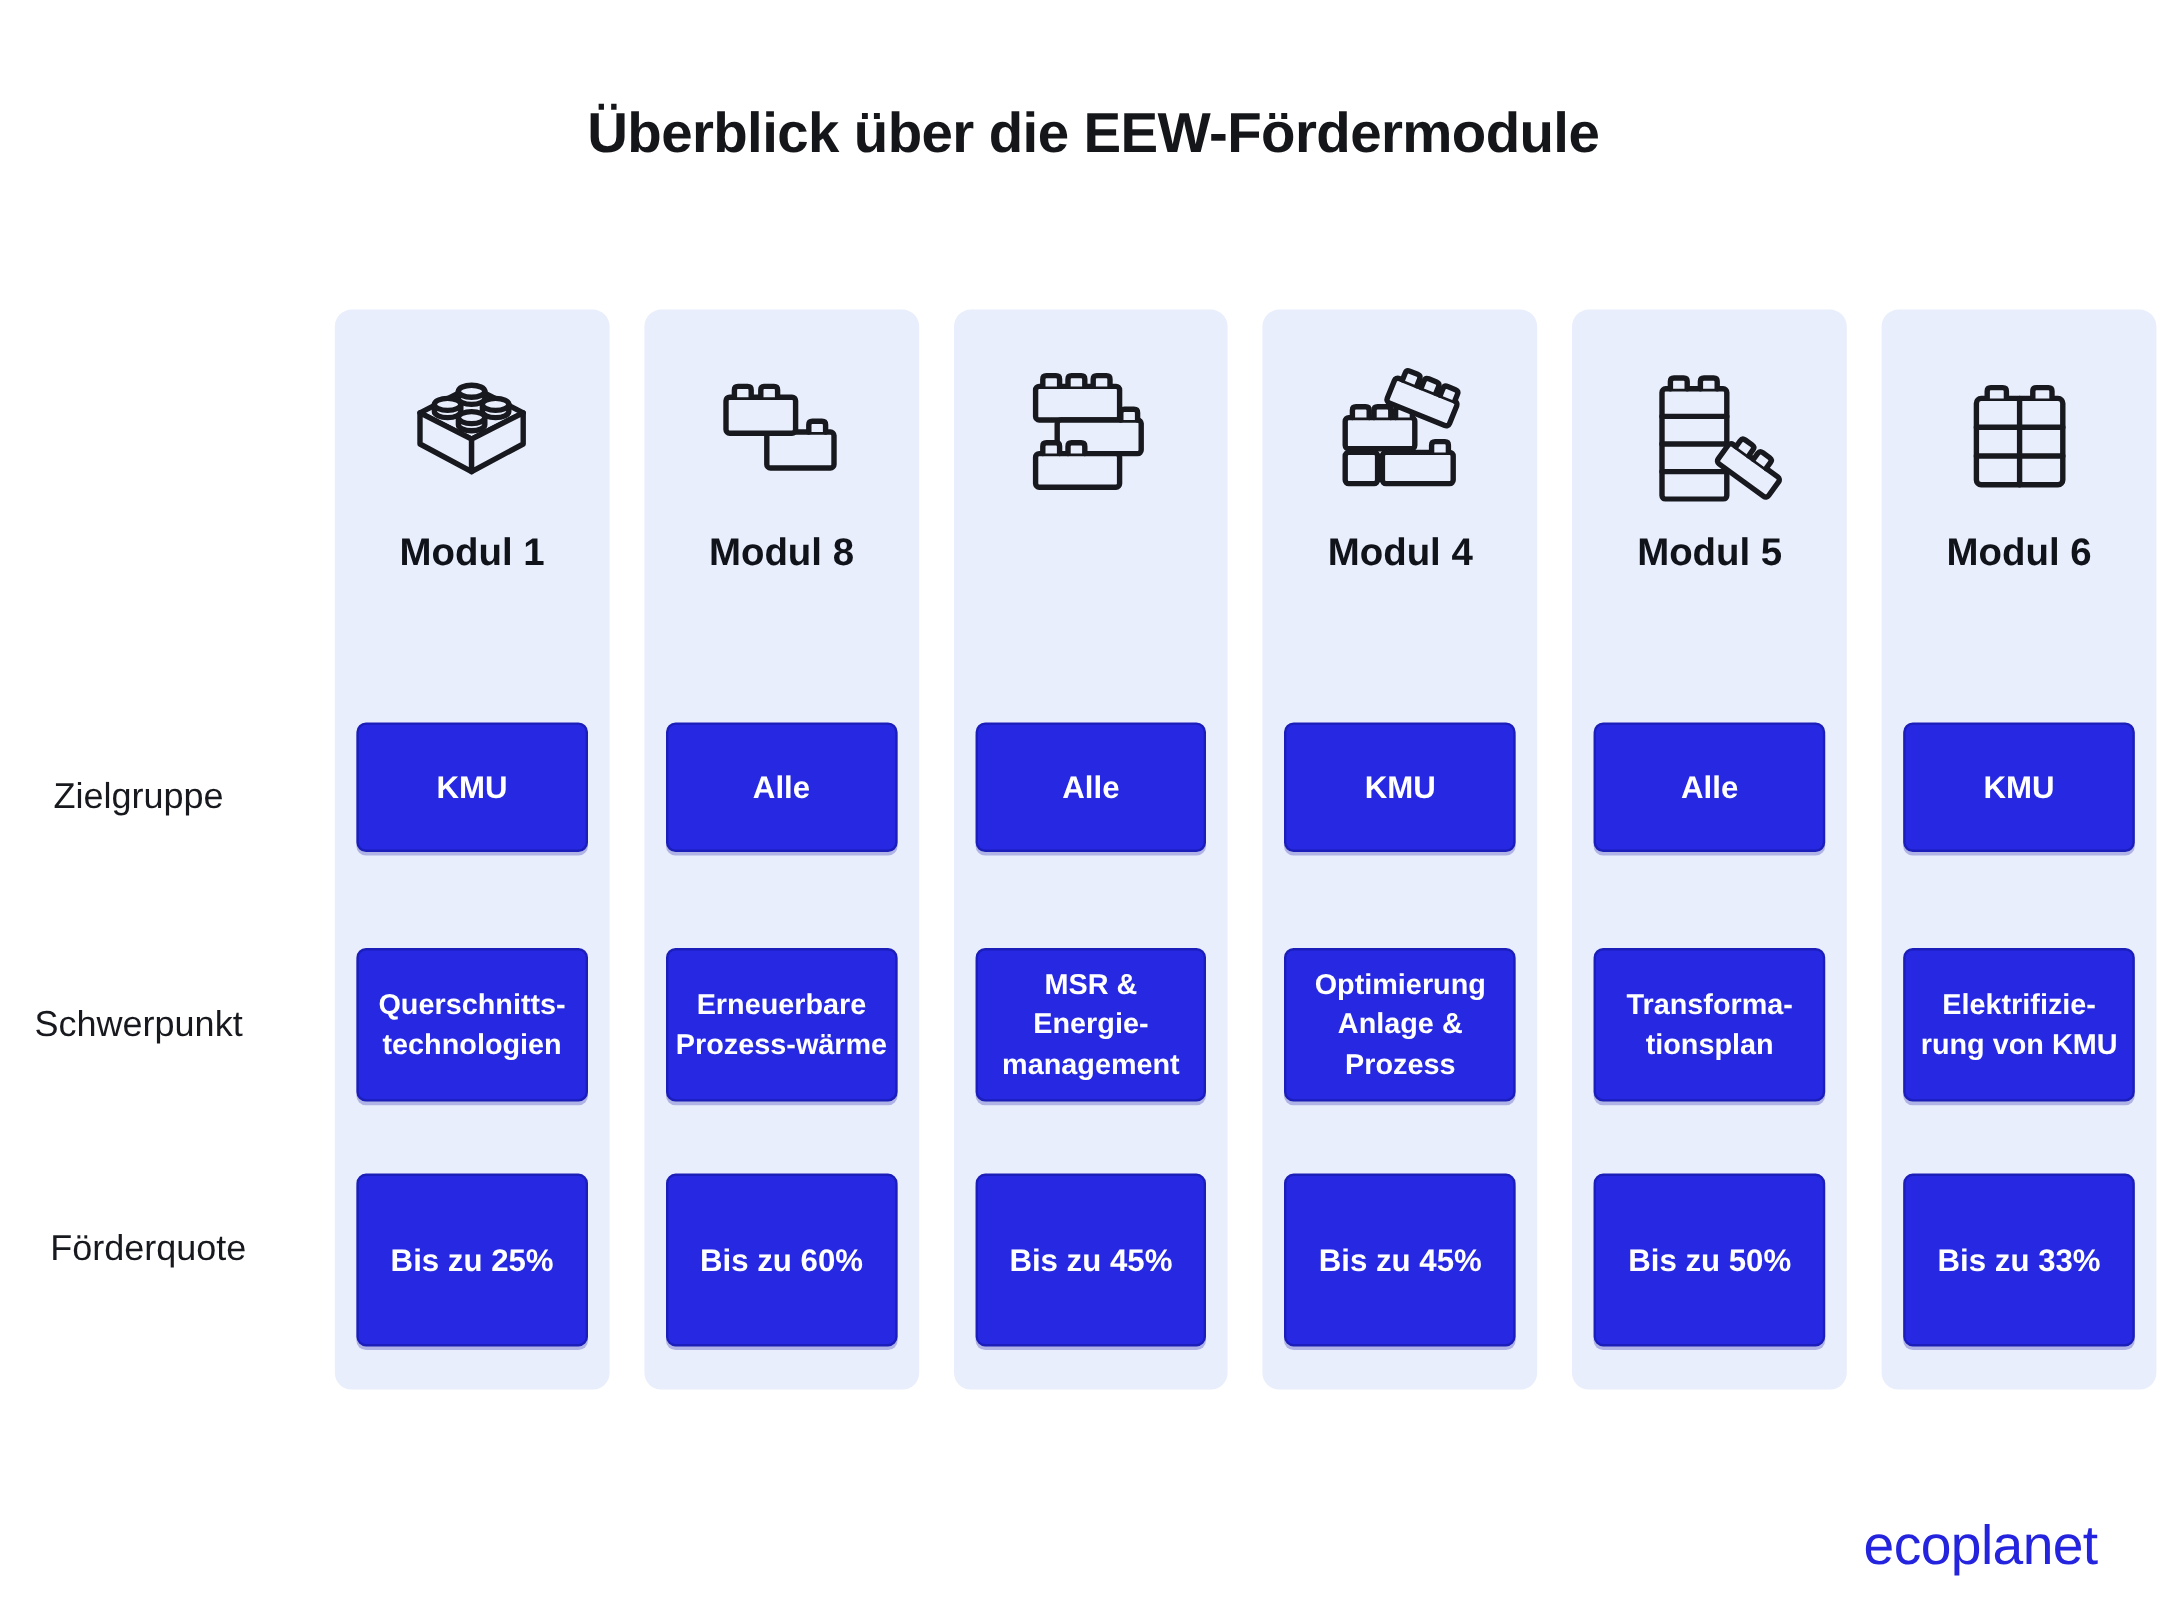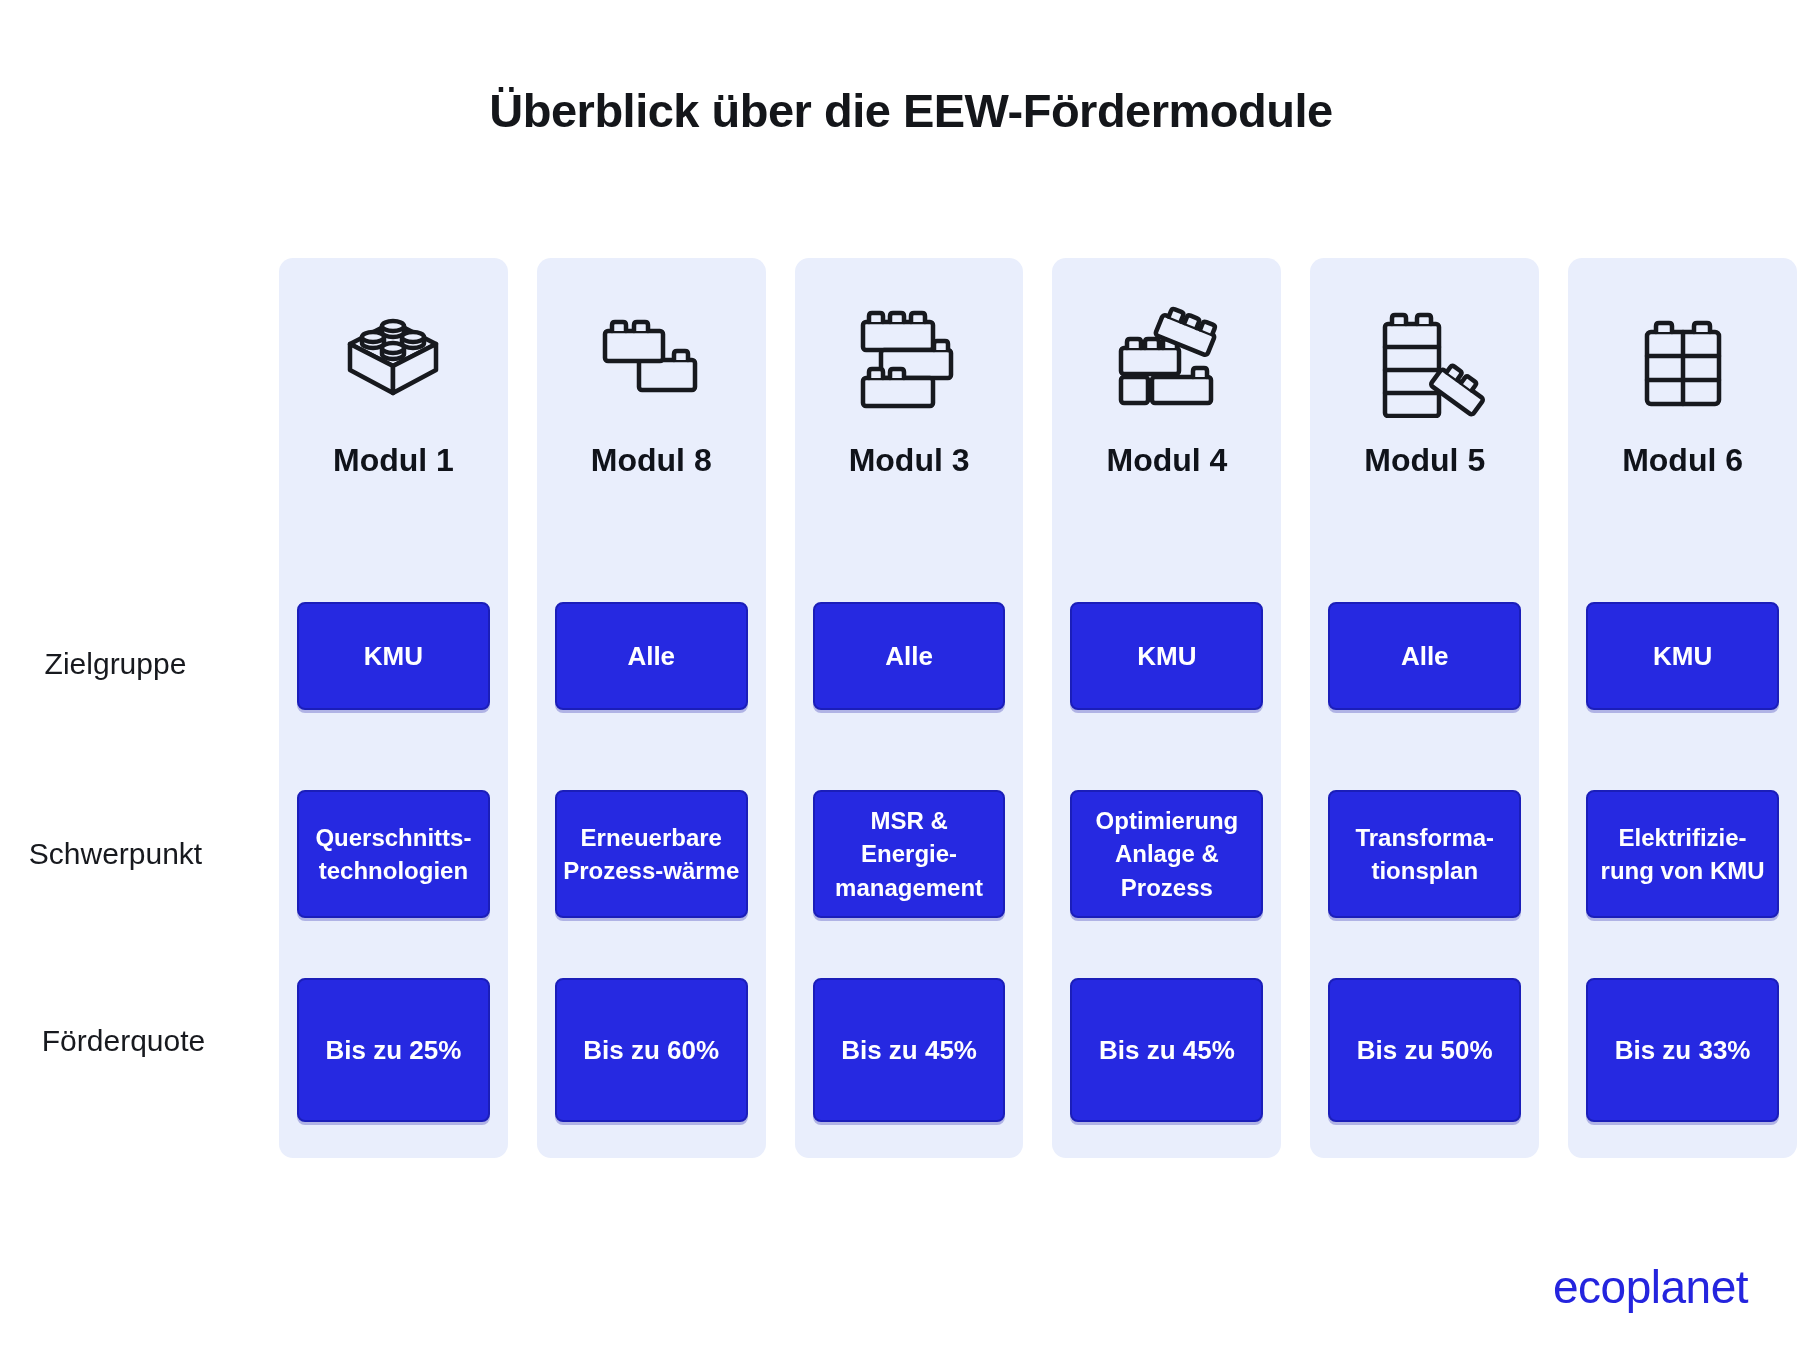--- a/index.html
+++ b/index.html
@@ -168,21 +168,20 @@
           <path class="fl" d="M20 24 v-6 q0 -3 3 -3 h8 q3 0 3 3 v6"></path>
           <path class="fl" d="M41 24 v-6 q0 -3 3 -3 h8 q3 0 3 3 v6"></path>
           <path class="fl" d="M62 24 v-6 q0 -3 3 -3 h8 q3 0 3 3 v6"></path>
           <rect class="fl" x="32" y="52" width="70" height="28" rx="3"></rect>
           <path class="fl" d="M85 52 v-6 q0 -3 3 -3 h8 q3 0 3 3 v6"></path>
           <rect class="fl" x="14" y="80" width="70" height="28" rx="3"></rect>
           <path class="fl" d="M20 80 v-6 q0 -3 3 -3 h8 q3 0 3 3 v6"></path>
           <path class="fl" d="M41 80 v-6 q0 -3 3 -3 h8 q3 0 3 3 v6"></path>
         </svg>
       </div>
-      <div class="module-name">Modul 3</div>
       <div class="pill pill-r1">Alle</div>
       <div class="pill pill-r2">MSR &amp;
 Energie-
 management</div>
       <div class="pill pill-r3">Bis zu 45%</div>
     </div>
 
     <div class="card">
       <div class="icon-wrap" aria-label="brick-pile-icon">
         <svg class="brick-svg" viewBox="0 0 120 120">

